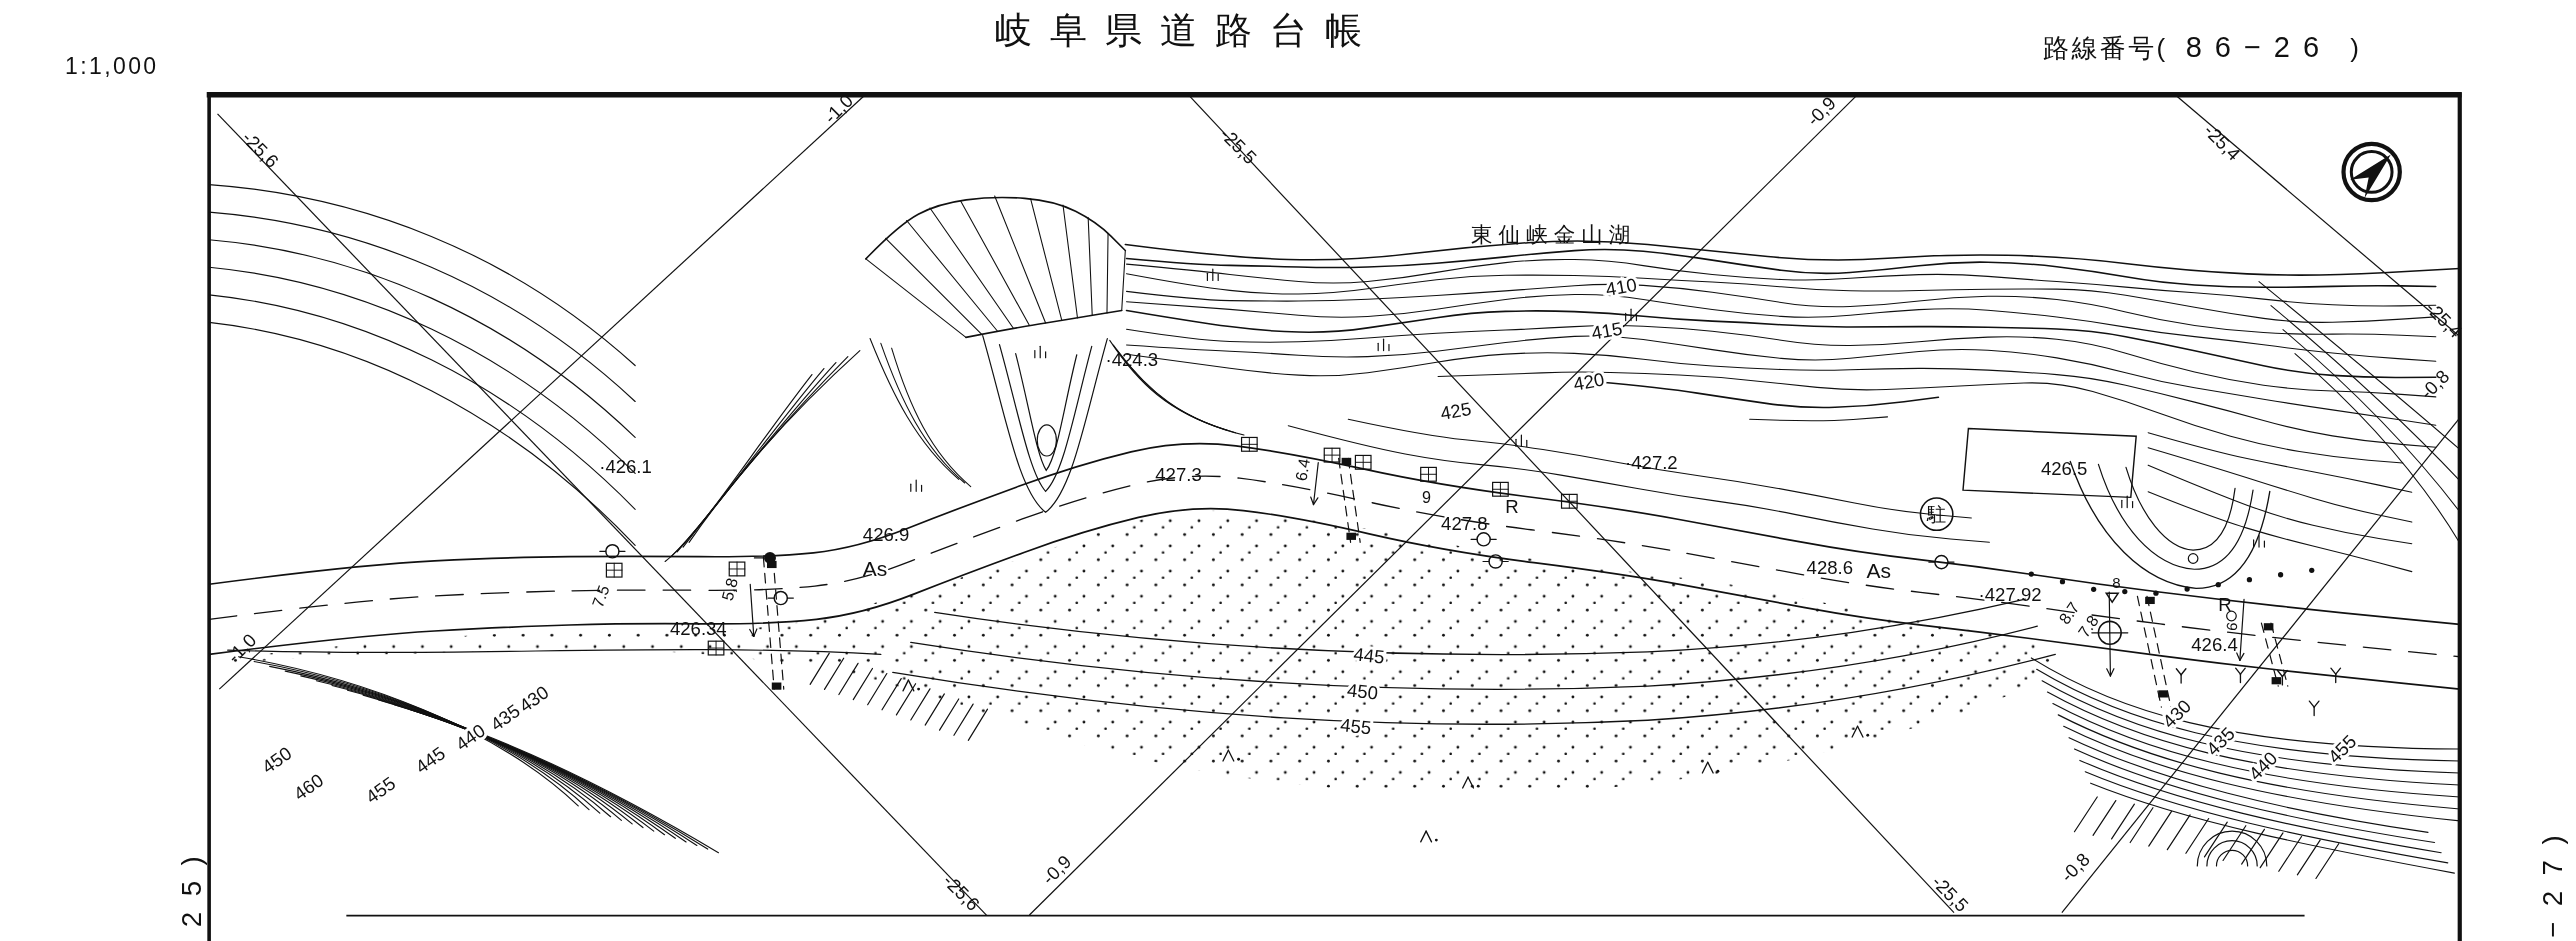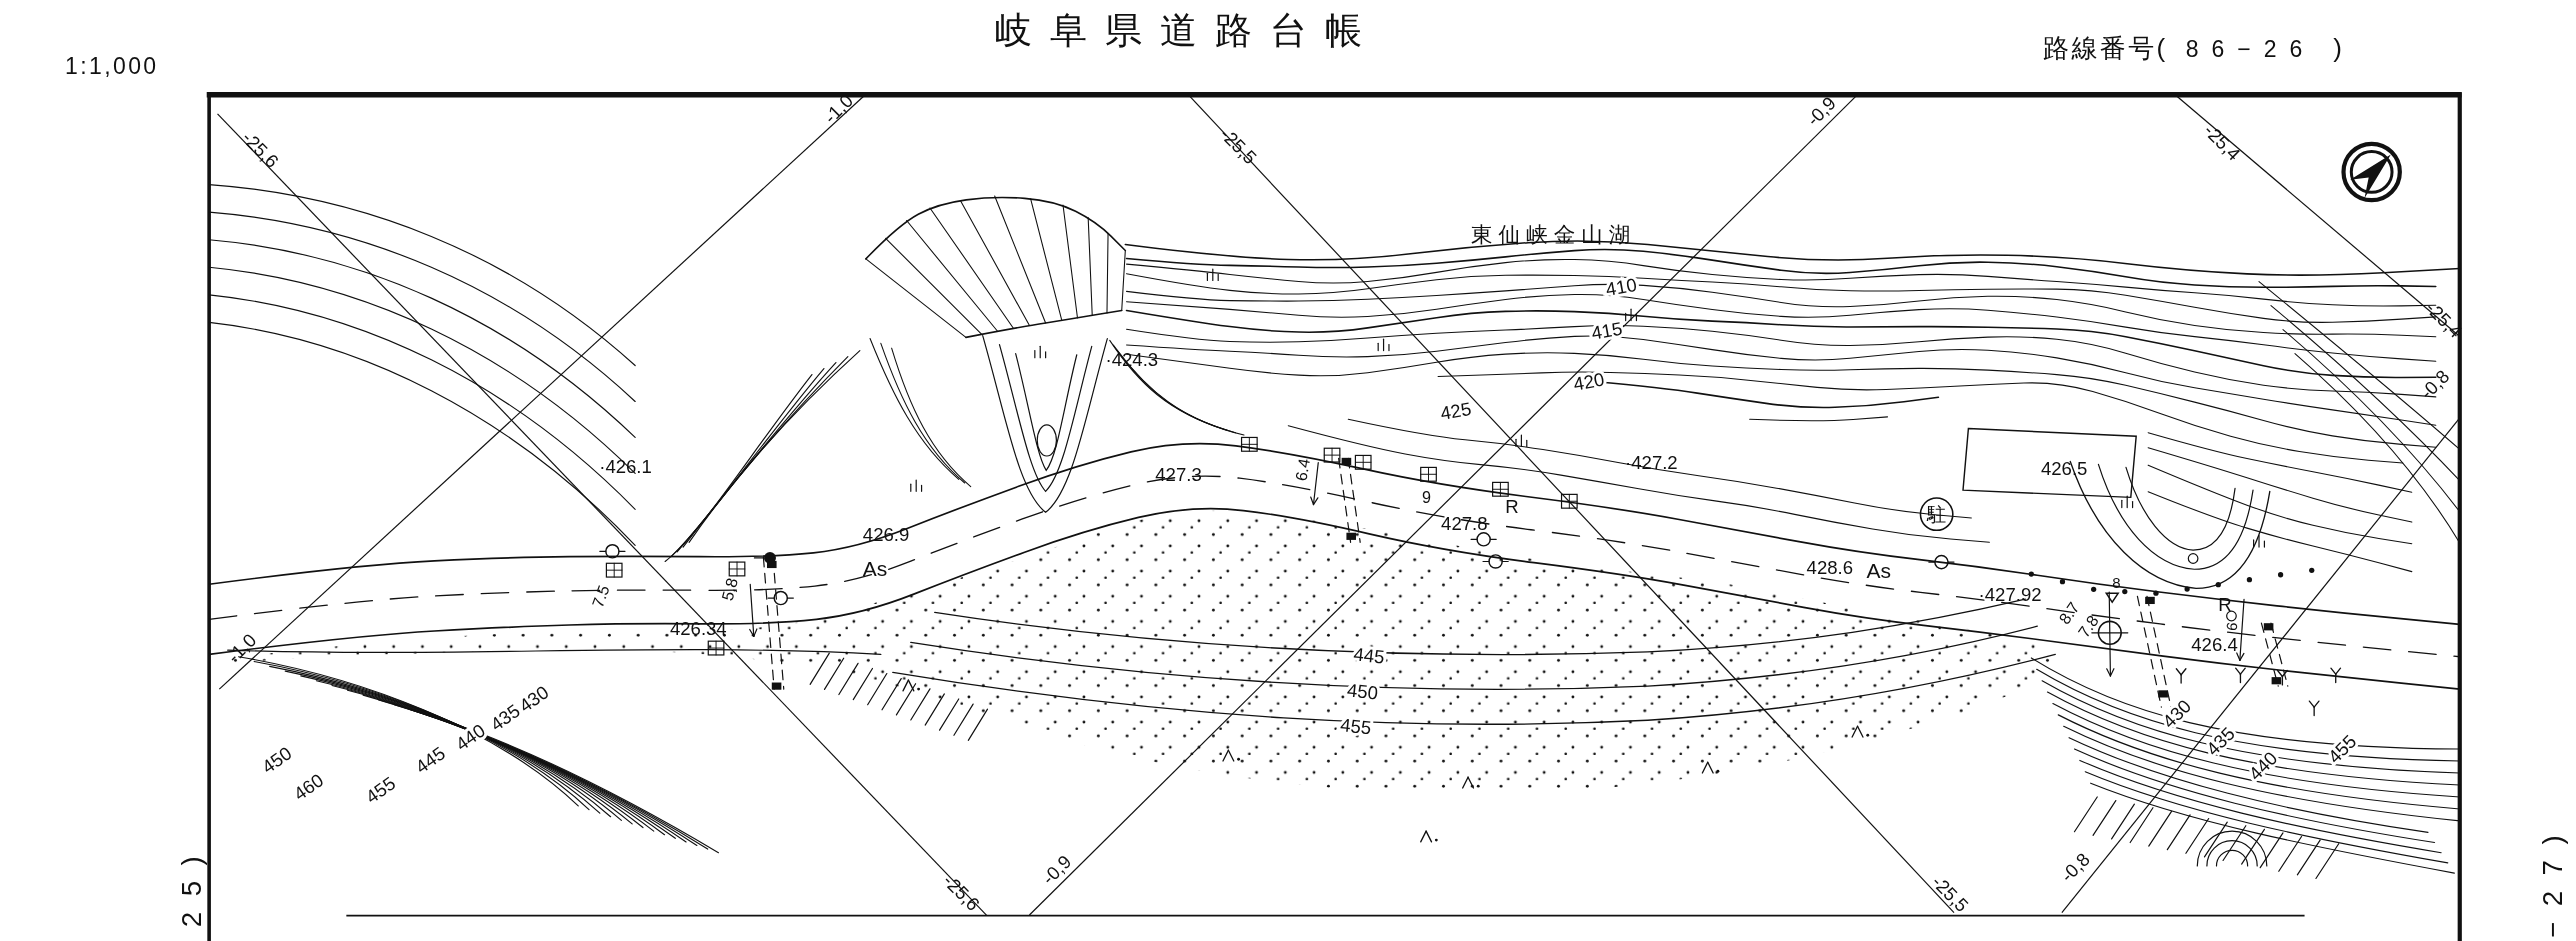--- a/index.html
+++ b/index.html
@@ -2,21 +2,21 @@
 <html style="font-size:9.6px"><head>
 <meta charset="utf-8">
 <style>
   html,body{margin:0;padding:0;overflow:hidden;}
   body{width:2576px;height:942px;position:relative;background:#fff;
        font-family:"Liberation Sans",sans-serif;color:#111;}
   .abs{position:absolute;}
   #scale-note{left:65px;top:53px;font-size:23px;letter-spacing:2.4px;}
   #sheet-title{left:995px;top:6px;font-size:37px;font-weight:normal;letter-spacing:18px;white-space:nowrap;}
   #route-box{left:2043px;top:31px;font-size:26px;white-space:nowrap;letter-spacing:2.4px;}
-  #route-box .num{font-size:23px;letter-spacing:13px;padding:0 18px;}
+  #route-box .num{font-size:29px;letter-spacing:13px;padding:0 18px;}
   .vlabel{position:absolute;transform:rotate(-90deg);transform-origin:center;
           font-size:27.6px;letter-spacing:15.6px;white-space:nowrap;}
   #left-sheet-no{left:90px;top:841px;width:204px;text-align:left;}
   #right-sheet-no{left:2451px;top:851px;width:204px;text-align:left;}
   svg text{fill:#111;}
   .halo{paint-order:stroke;stroke:#ffffff;stroke-width:10px;}
 </style>
 </head>
 <body>
 

